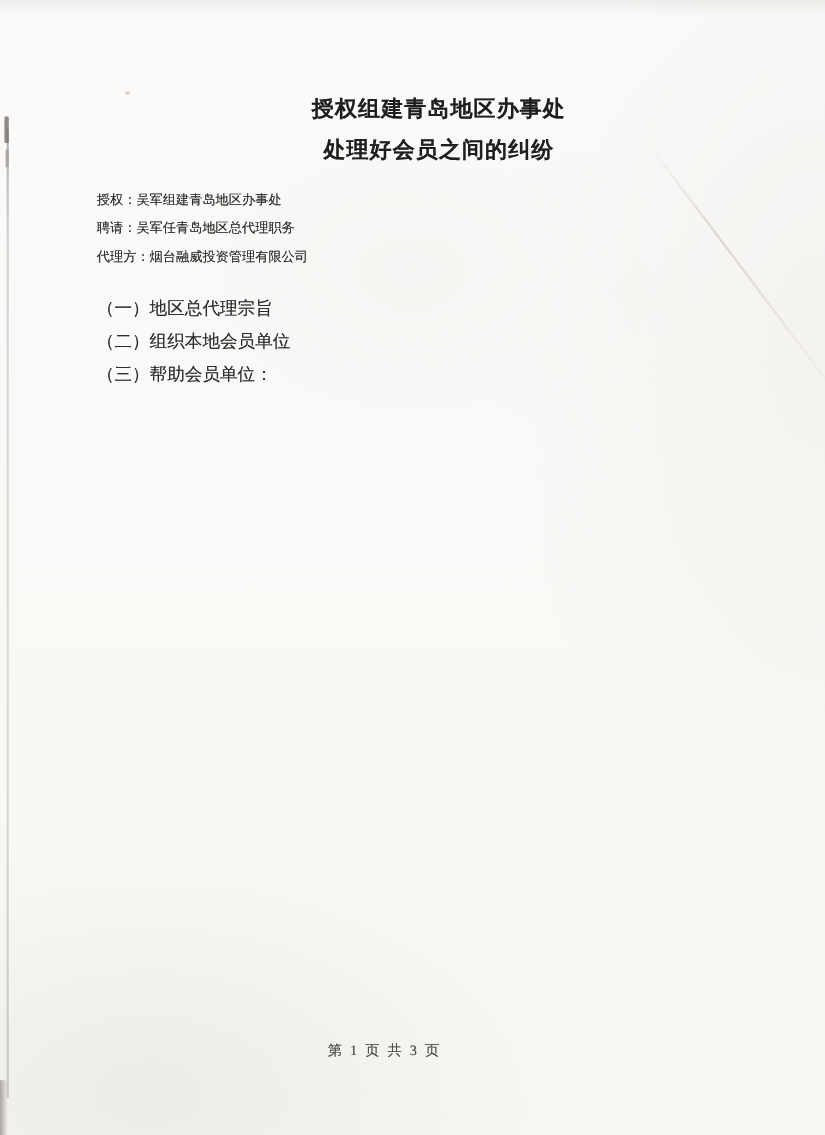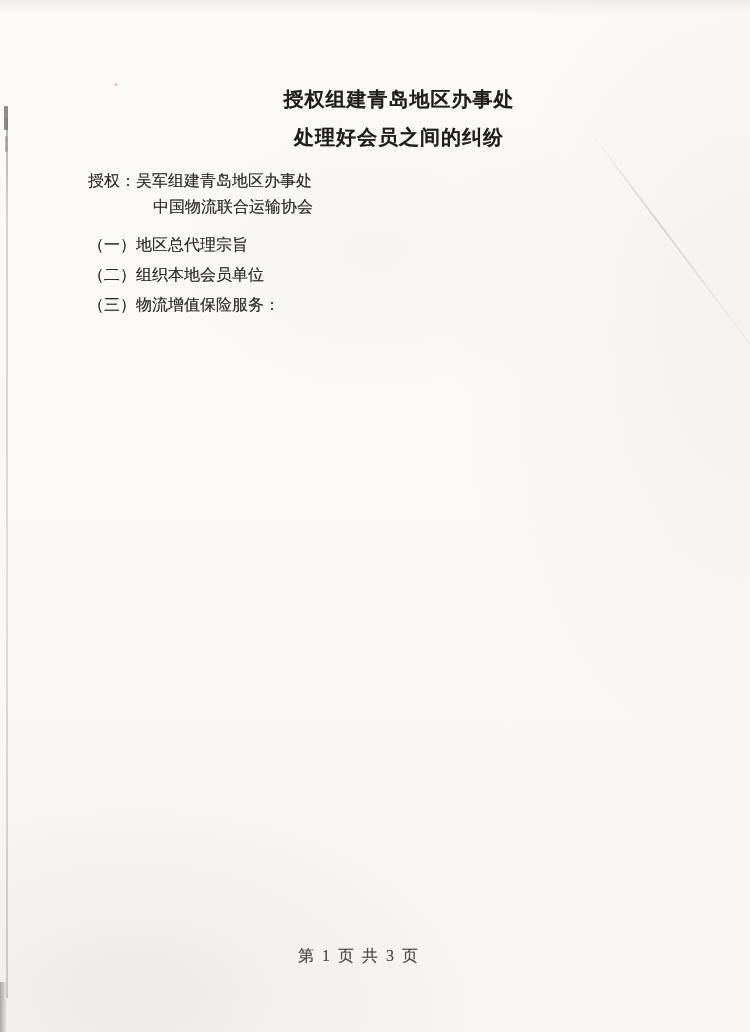--- a/index.html
+++ b/index.html
@@ -66,34 +66,34 @@
   .doc-title {
     text-align:center;
     font-weight:bold;
     color: var(--ink-strong);
     font-size:20px;
     line-height:38px;
     letter-spacing:1px;
   }
   .fields {
     margin-top:12px;
-    font-size:16px;
+    font-size:12px;
     line-height:26px;
   }
   .field-row.continuation { padding-left:65px; }
-  .sections { margin-top:10px; }
+  .sections { margin-top:20px; }
   .sec-heading { line-height:30px; }
   .para {
     text-indent:2em;
     text-align:justify;
     line-height:30px;
   }
   .footer {
     position:absolute; left:298px; top:946px;
-    font-size:16px; letter-spacing:2px;
+    font-size:13px; letter-spacing:2px;
     color:#4a4846;
     text-shadow: 0 0 0.5px rgba(46,45,43,0.4);
   }
 </style>
 </head>
 <body>
 
 <div class="page">
 
   <div class="top-shade"></div>
@@ -106,35 +106,36 @@
 
   <div class="content">
 
     <div class="doc-title">
       <div>授权组建青岛地区办事处</div>
       <div>处理好会员之间的纠纷</div>
     </div>
 
     <div class="fields">
       <div class="field-row"><span class="field-label">授权：</span><span class="field-value">吴军组建青岛地区办事处</span></div>
-      <div class="field-row continuation"><span class="field-value">中国物流联合运输协会</span></div>
+      <div class="field-row"><span class="field-label">聘请：</span><span class="field-value">吴军任青岛地区总代理职务</span></div>
+      <div class="field-row"><span class="field-label">代理方：</span><span class="field-value">烟台融威投资管理有限公司</span></div>
     </div>
 
     <div class="sections">
 
       <section>
         <div class="sec-heading">（一）地区总代理宗旨</div>
       </section>
 
       <section>
         <div class="sec-heading">（二）组织本地会员单位</div>
       </section>
 
       <section>
-        <div class="sec-heading">（三）物流增值保险服务：</div>
+        <div class="sec-heading">（三）帮助会员单位：</div>
       </section>
 
     </div>
   </div>
 
   <div class="footer">第 1 页 共 3 页</div>
 
 </div>
 
 </body></html>

